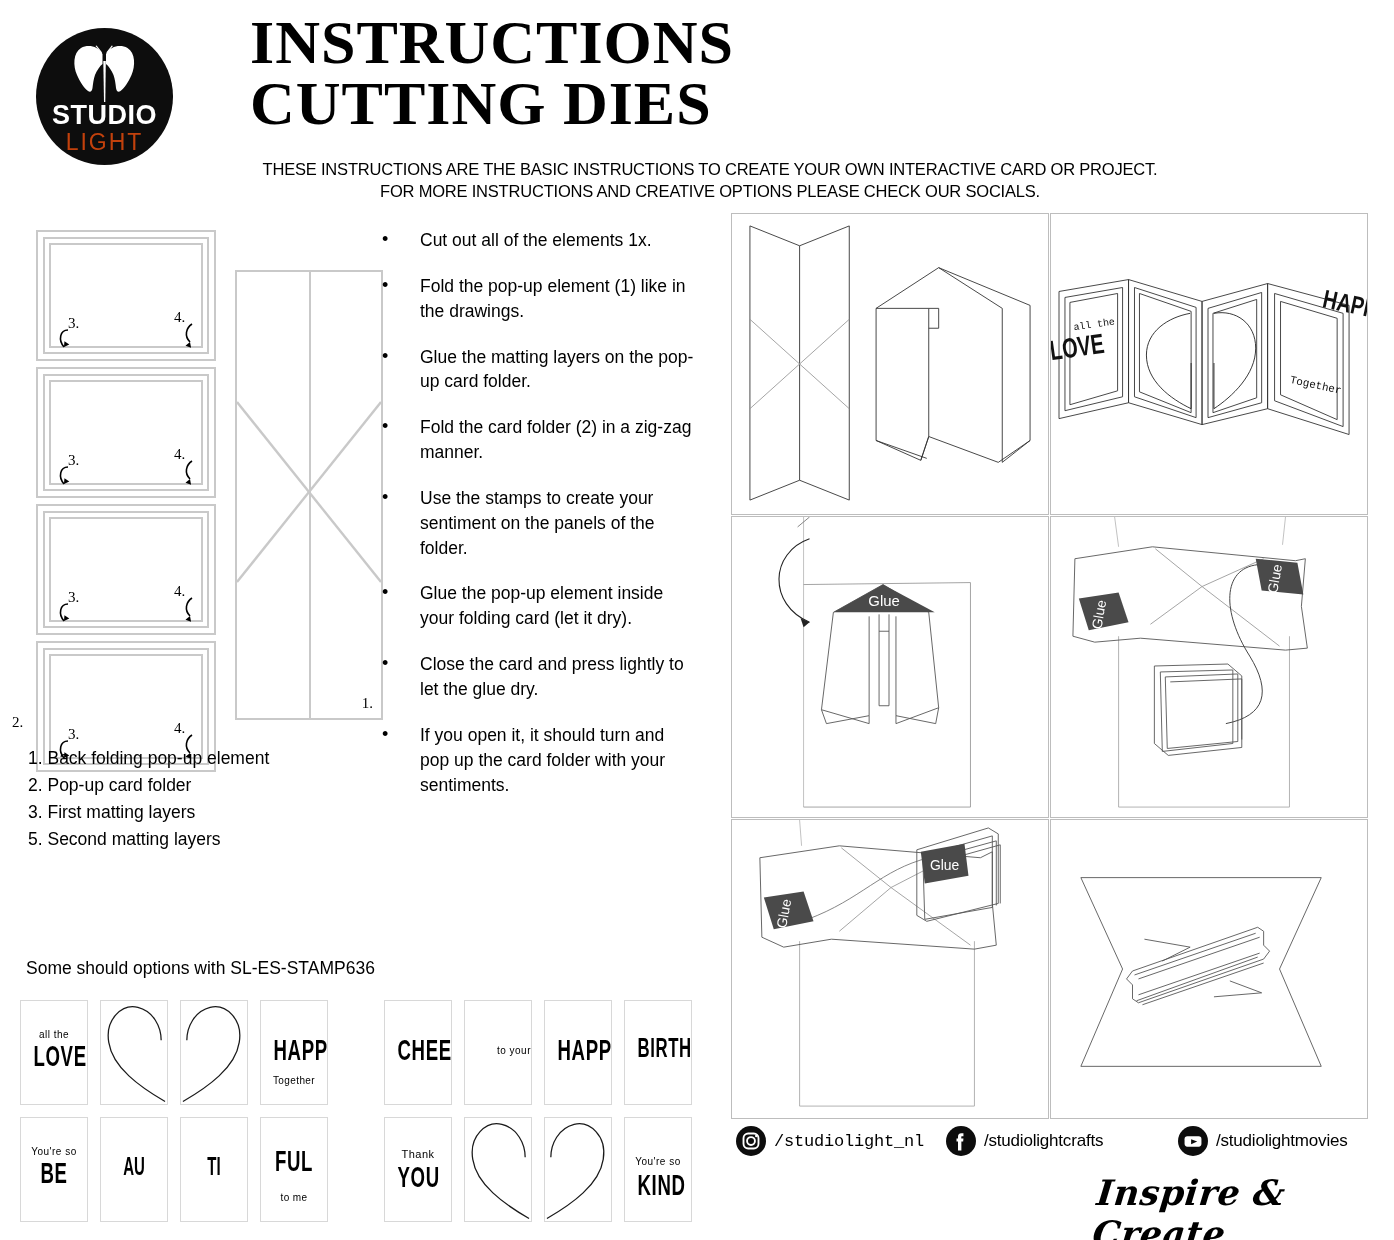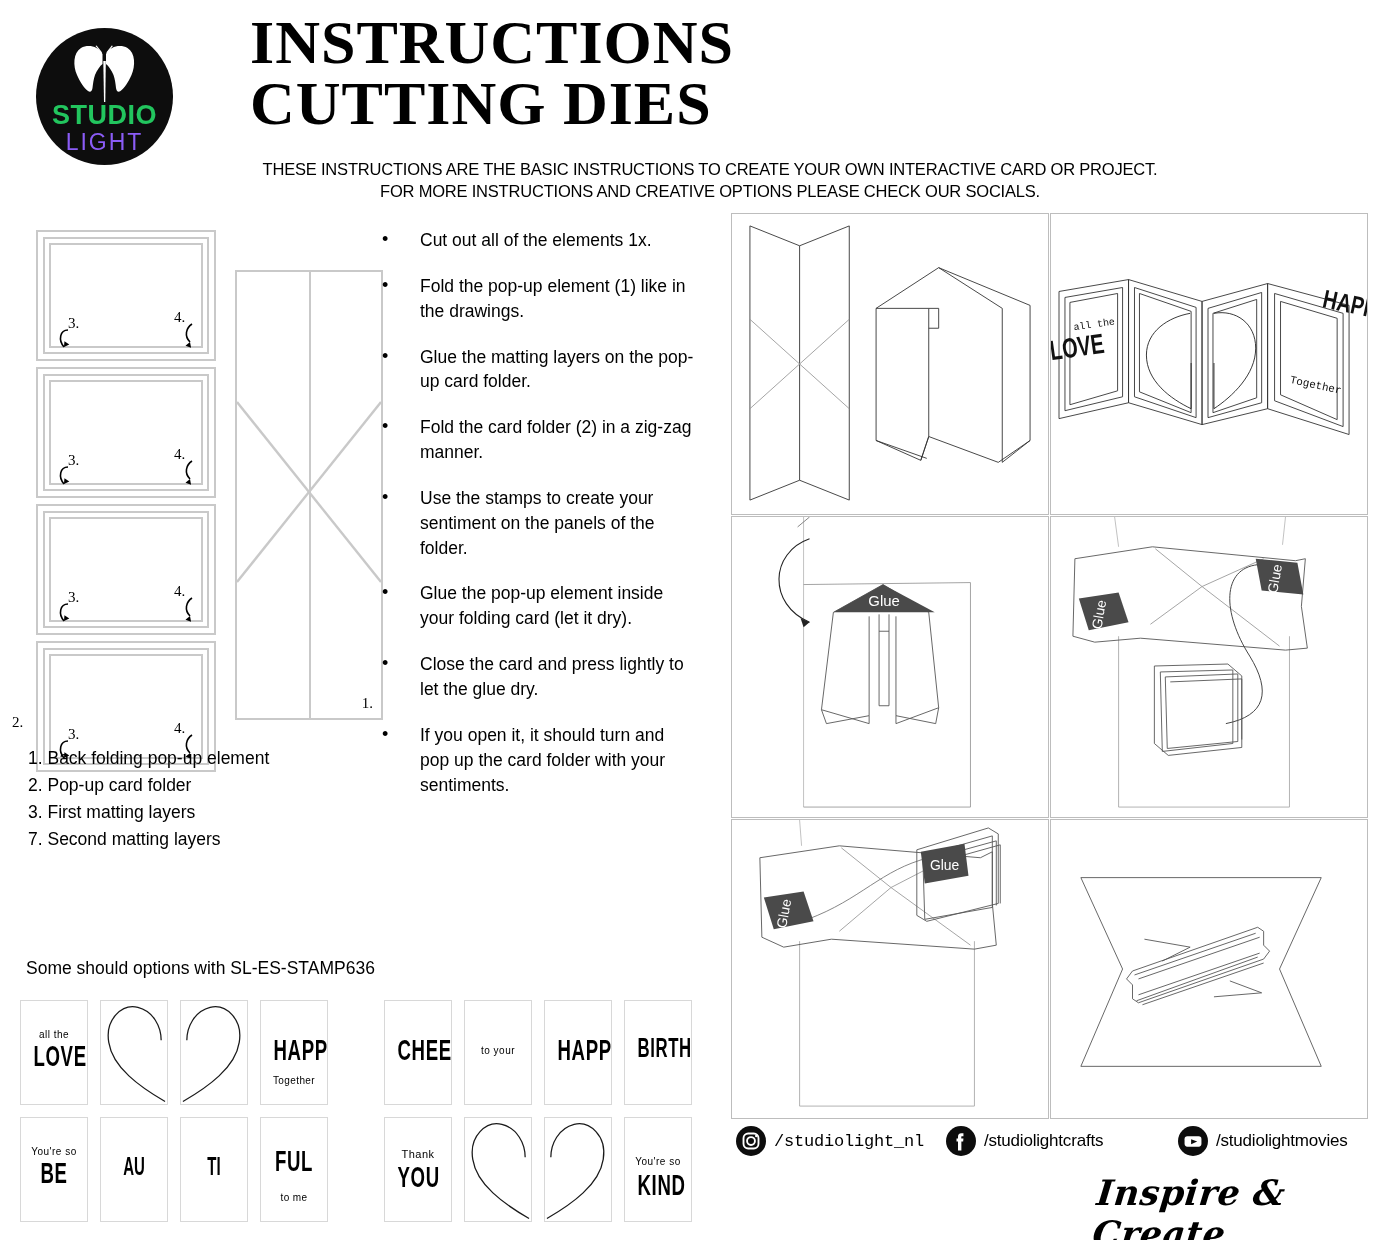--- a/index.html
+++ b/index.html
@@ -20,30 +20,30 @@
     background: #0d0d0d;
   }
   #logo .butterfly {
     position: absolute; left: 50%; top: 16px;
     transform: translateX(-50%);
     width: 74px; height: 60px;
   }
   #logo .ln1 {
     position: absolute; left: 0; right: 0; top: 74px;
     text-align: center;
-    color: #22c55e;
+    color: #ffffff;
     font-weight: bold;
     font-size: 27px;
     letter-spacing: 0.5px;
     line-height: 1;
   }
   #logo .ln2 {
     position: absolute; left: 0; right: 0; top: 103px;
     text-align: center;
-    color: #8b5cf6;
+    color: #c2410c;
     font-weight: 300;
     font-size: 23px;
     letter-spacing: 2px;
     line-height: 1;
   }
 
   
   #title-block { position: absolute; left: 250px; top: 12px; width: 920px; text-align: left; }
   .main-title {
     font-family: "Liberation Serif", serif;
@@ -281,21 +281,21 @@
         <line x1="144" y1="130" x2="0" y2="310" stroke="#c9c9c9" stroke-width="2.4"></line>
       </svg>
       <div class="mark" style="right:8px; bottom:6px;">1.</div>
     </div>
   </div>
 
   <div id="legend">
     <div>1. Back folding pop-up element</div>
     <div>2. Pop-up card folder</div>
     <div>3. First matting layers</div>
-    <div>7. Second matting layers</div>
+    <div>5. Second matting layers</div>
   </div>
 
   <ul id="steps">
     <li>Cut out all of the elements 1x.</li>
     <li>Fold the pop-up element (1) like in the drawings.</li>
     <li>Glue the matting layers on the pop-up card folder.</li>
     <li>Fold the card folder (2) in a zig-zag manner.</li>
     <li>Use the stamps to create your sentiment on the panels of the folder.</li>
     <li>Glue the pop-up element inside your folding card (let it dry).</li>
     <li>Close the card and press lightly to let the glue dry.</li>
@@ -326,21 +326,21 @@
           <div class="txt big-word-mid">HAPPY</div>
           <div class="txt small-bot">Together</div>
         </div>
       </div>
       <div class="spacer"></div>
       <div class="stamp-group">
         <div class="stamp">
           <div class="txt big-word-mid">CHEERS</div>
         </div>
         <div class="stamp">
-          <div class="txt small-top" style="top:44px;">to your</div>
+          <div class="txt small-top" style="top:44px;text-align:right;">to your</div>
         </div>
         <div class="stamp">
           <div class="txt big-word-mid">HAPPY</div>
         </div>
         <div class="stamp">
           <div class="txt big-word-mid" style="font-size:27px;">BIRTHDAY</div>
         </div>
       </div>
     </div>
 

